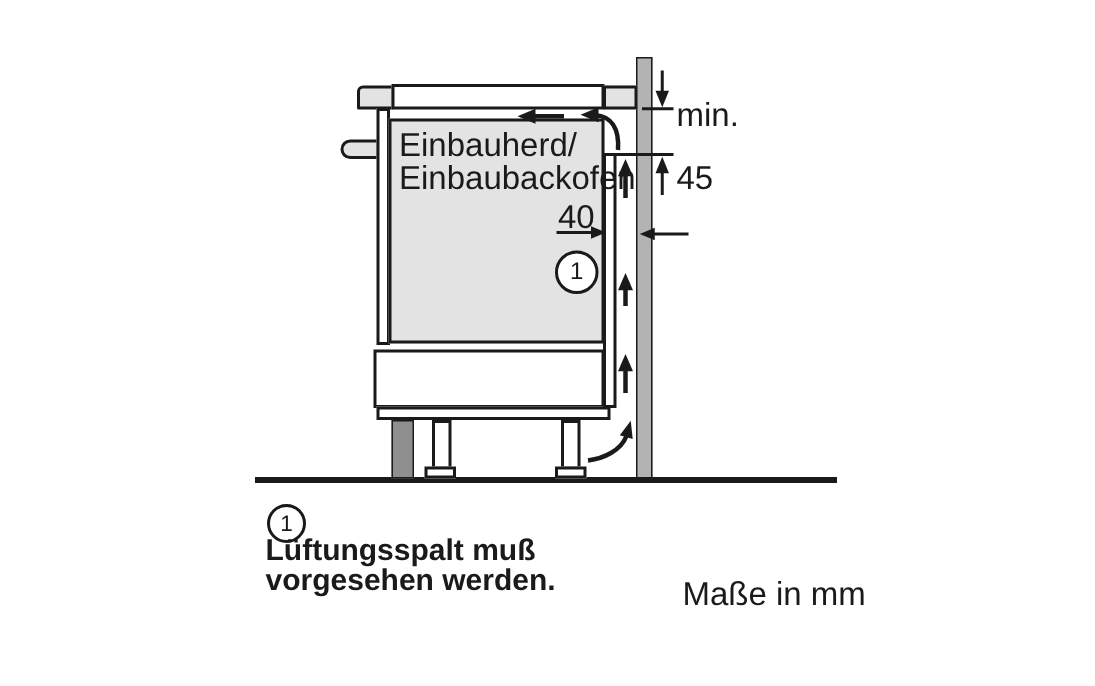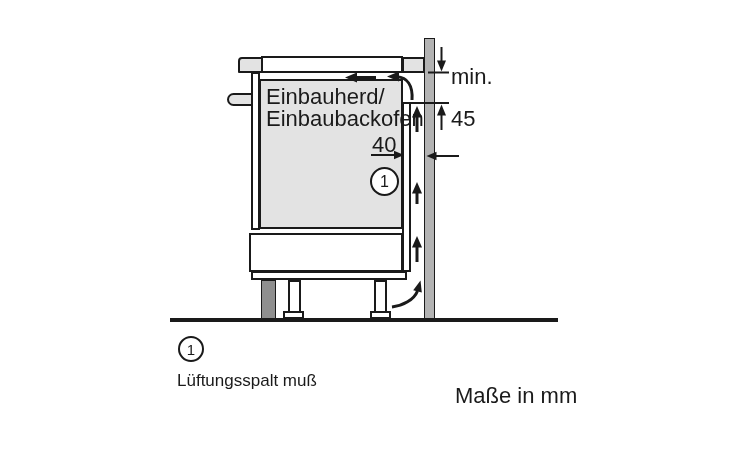--- a/index.html
+++ b/index.html
@@ -33,21 +33,21 @@
   
   #wall{left:424px;top:38px;width:11px;height:281px;background:var(--wall-gray);border:1.5px solid var(--line);}
   #floor-line{left:170px;top:318px;width:388px;height:4px;background:var(--line);}
 
   
   #unit-label{left:266px;top:86px;}
   #dim-min{left:451px;top:66px;}
   #dim-45{left:451px;top:88px;margin-top:20px;}
   #dim-20{left:372px;top:134px;}
   #units-note{left:455px;top:385px;}
-  #footnote-text{left:177px;top:371px;font-size:17px;line-height:20px;}
+  #footnote-text{left:177px;top:357px;font-size:20px;line-height:20px;font-weight:bold;}
 
   .circle-num{
     position:absolute;border:2px solid var(--line);border-radius:50%;background:#fff;
     display:flex;align-items:center;justify-content:center;font-size:16px;color:var(--line);
   }
   #callout-circle{left:370px;top:167px;width:25px;height:25px;}
   #footnote-circle{left:178px;top:336px;width:22px;height:22px;font-size:15px;}
 
   #arrow-layer{position:absolute;left:0;top:0;width:730px;height:457px;pointer-events:none;}
   #arrow-layer path.flow{fill:none;stroke:var(--line);stroke-width:3;}
@@ -138,17 +138,18 @@
   <div class="circle-num" id="callout-circle">
     <span>1</span>
   </div>
 
   <div class="circle-num" id="footnote-circle">
     <span>1</span>
   </div>
 
   <div class="txt" id="footnote-text">
     <div>Lüftungsspalt muß</div>
+    <div>vorgesehen werden.</div>
   </div>
 
   <div class="txt" id="units-note">Maße in mm</div>
 
 </div>
 
 </body></html>

